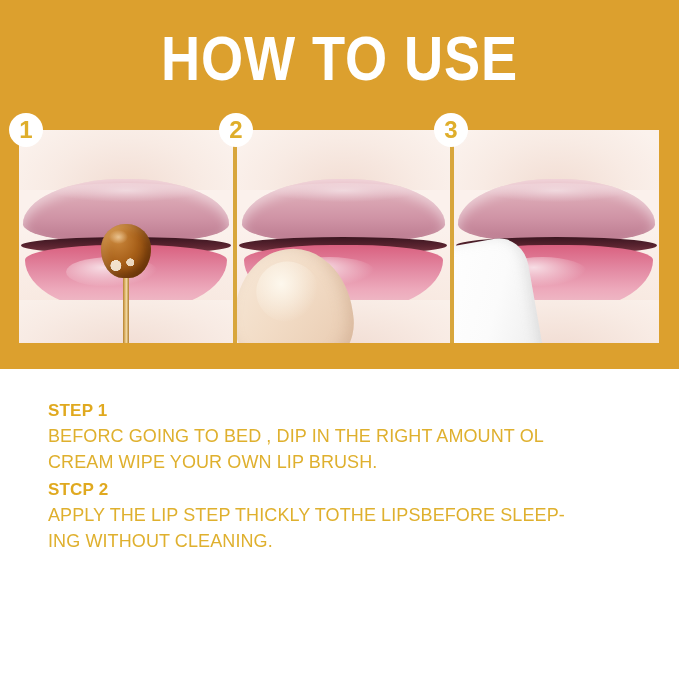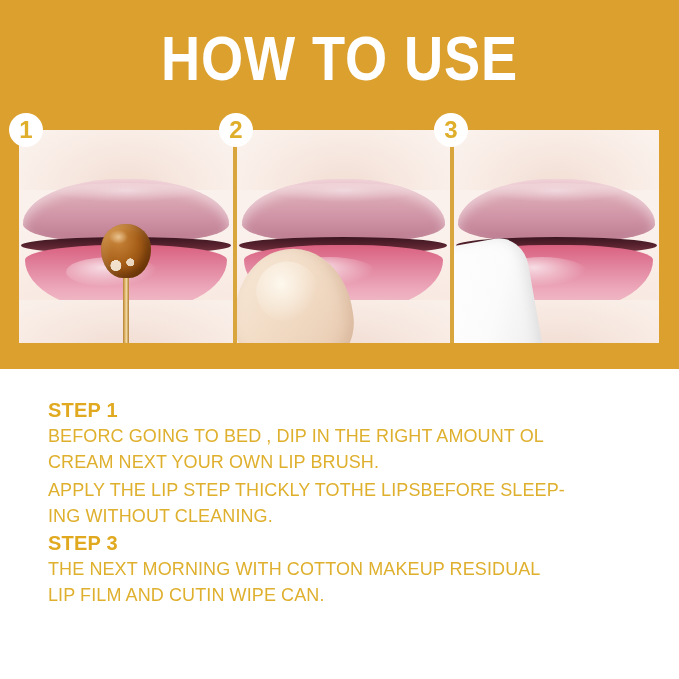--- a/index.html
+++ b/index.html
@@ -251,21 +251,21 @@
   .instructions {
     position: absolute;
     left: 48px;
     top: 398px;
     width: 600px;
   }
   .step-block { margin-bottom: 2px; }
   .step-title {
     color: #e0a91f;
     font-weight: bold;
-    font-size: 20px;
+    font-size: 17px;
     line-height: 25px;
     letter-spacing: 0.2px;
   }
   .step-body {
     color: #dfb02e;
     font-size: 18px;
     line-height: 26px;
     letter-spacing: 0.1px;
     white-space: pre-line;
   }
@@ -318,27 +318,23 @@
 
 <div class="badge badge-1">1</div>
 <div class="badge badge-2">2</div>
 <div class="badge badge-3">3</div>
 
 <div class="instructions">
 
   <div class="step-block">
     <div class="step-title">STEP 1</div>
     <div class="step-body">BEFORC GOING TO BED , DIP IN THE RIGHT AMOUNT OL
-CREAM NEXT YOUR OWN LIP BRUSH.</div>
+CREAM WIPE YOUR OWN LIP BRUSH.</div>
   </div>
 
   <div class="step-block">
+    <div class="step-title">STCP 2</div>
     <div class="step-body">APPLY THE LIP STEP THICKLY TOTHE LIPSBEFORE SLEEP-
 ING WITHOUT CLEANING.</div>
   </div>
 
-  <div class="step-block">
-    <div class="step-title">STEP 3</div>
-    <div class="step-body">THE NEXT MORNING WITH COTTON MAKEUP RESIDUAL
-LIP FILM AND CUTIN WIPE CAN.</div>
-  </div>
 
 </div>
 
 </body></html>

